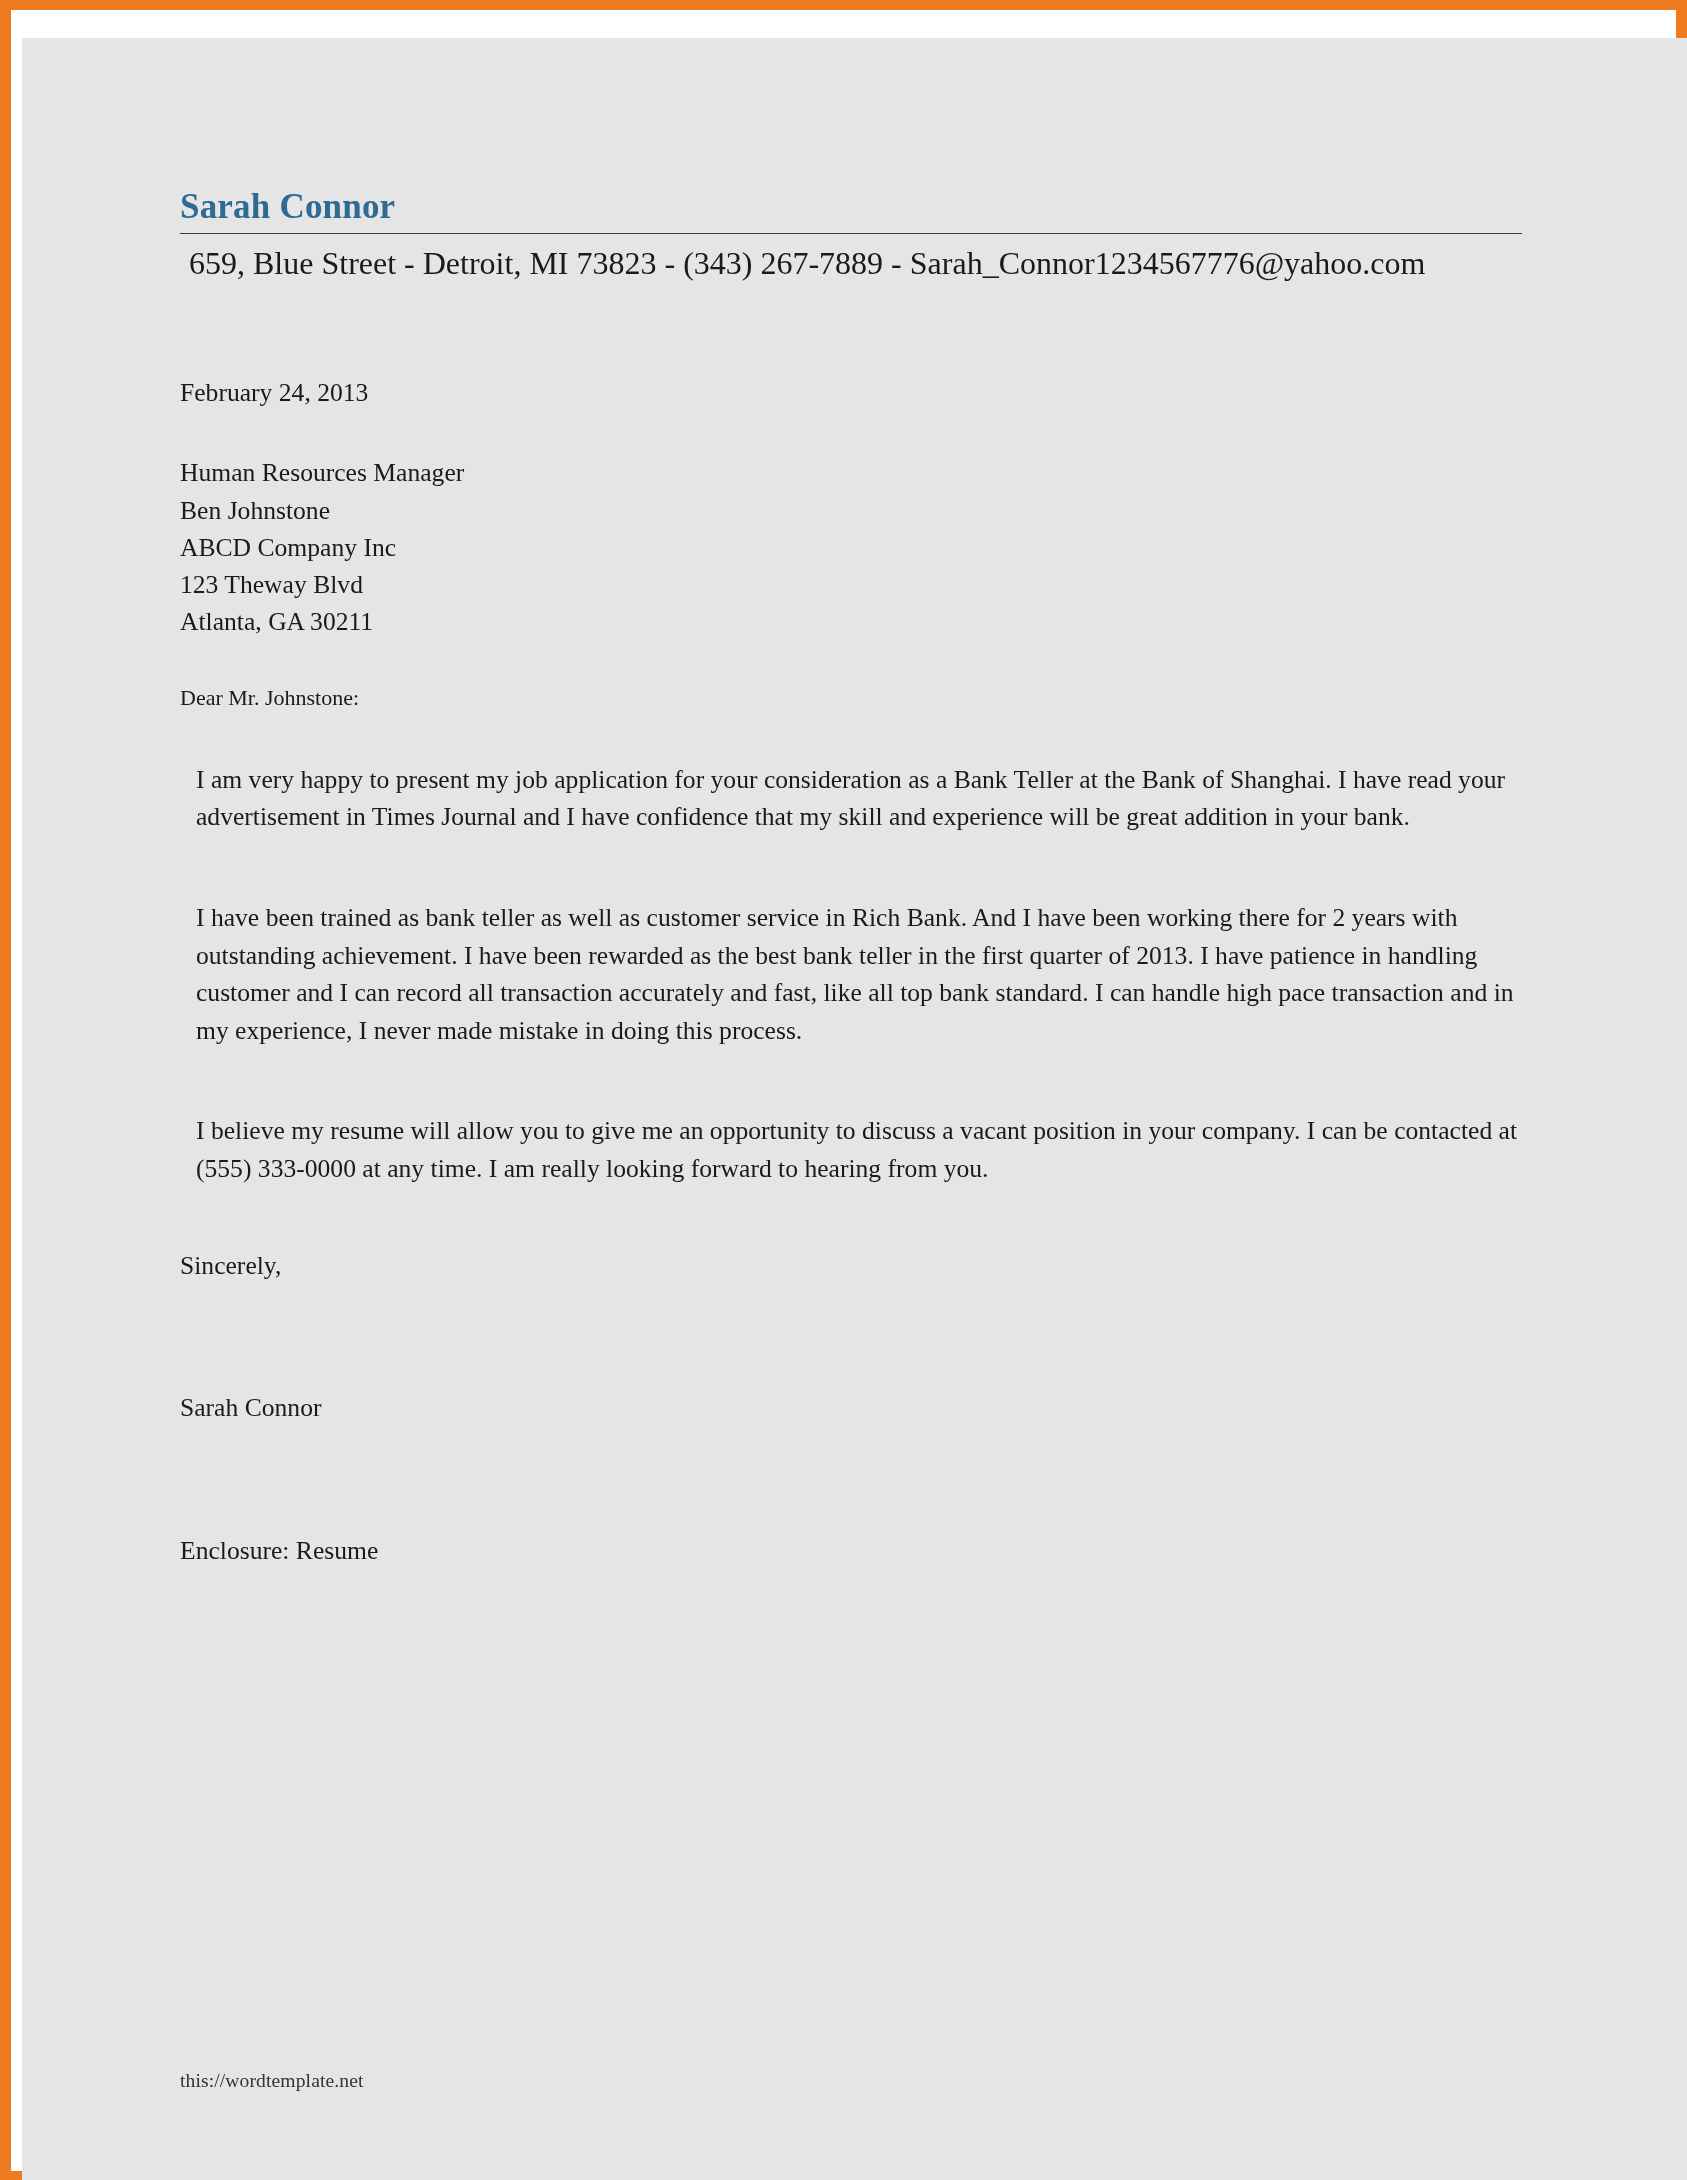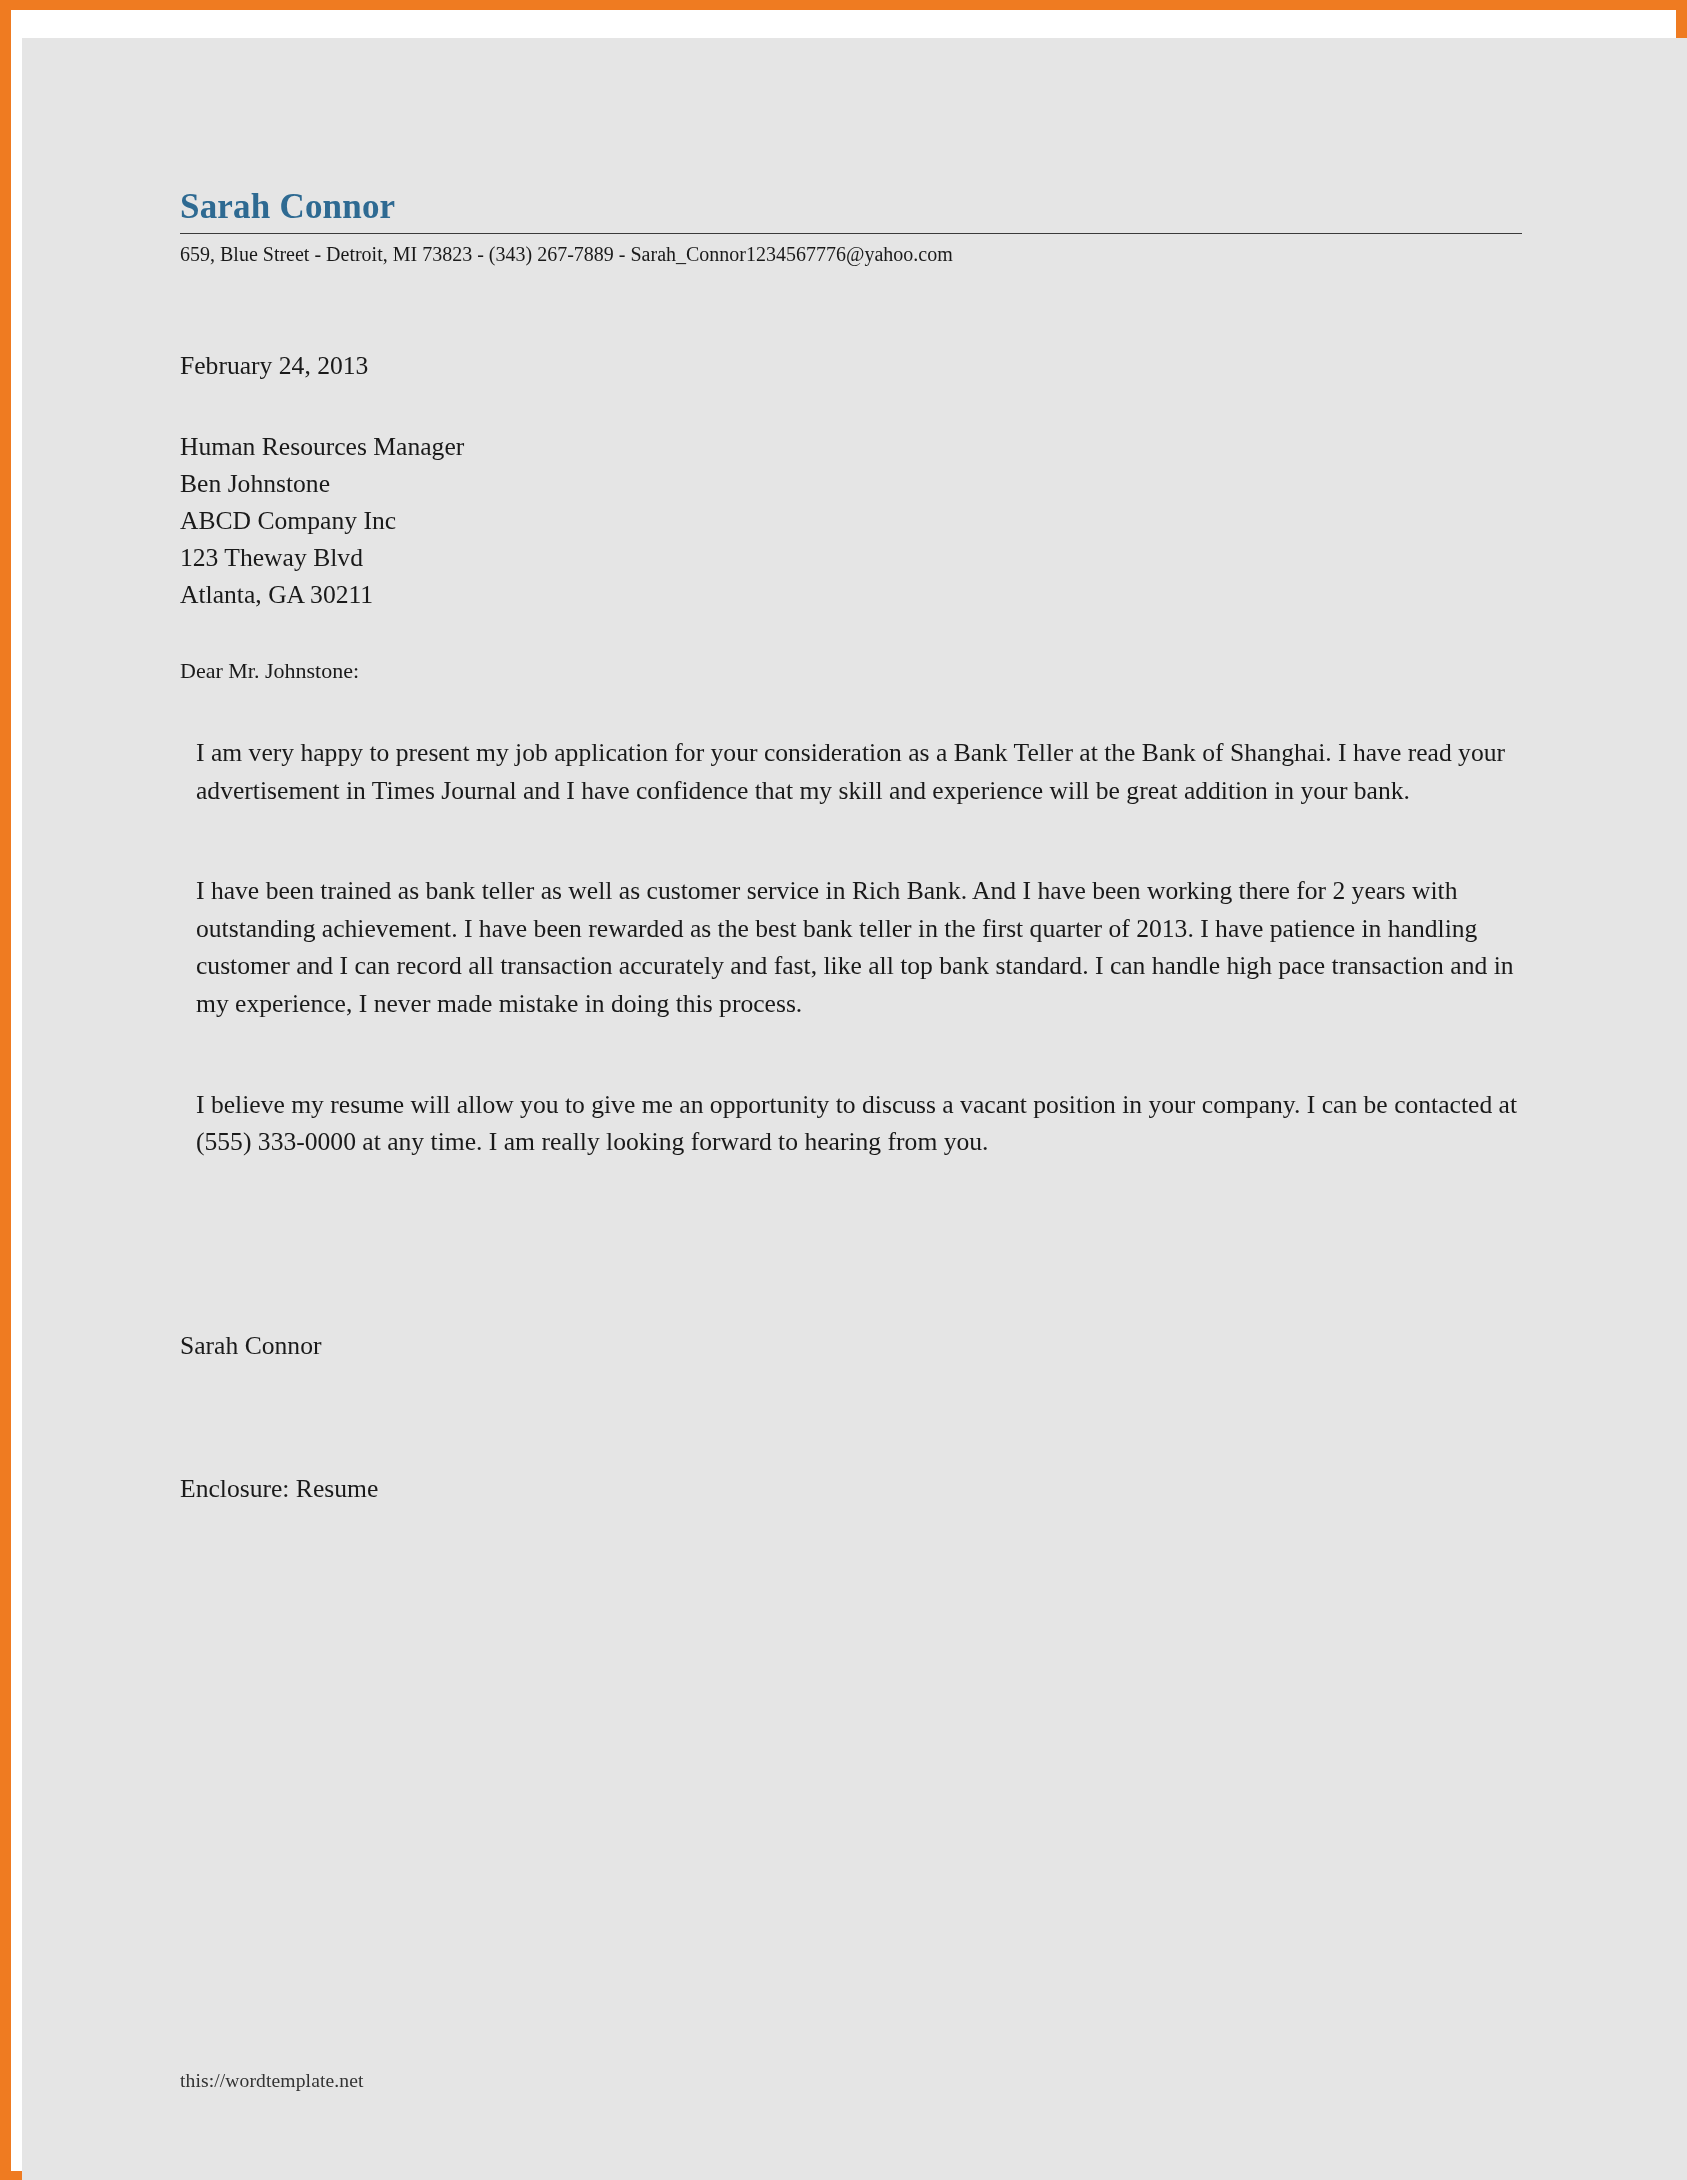--- a/index.html
+++ b/index.html
@@ -53,24 +53,24 @@
     margin: 0 0 6px 0;
     line-height: 1.15;
   }
   .header-rule {
     width: 1342px;
     height: 0;
     border-top: 1.7px solid #3a3a3a;
     margin: 0 0 6.8px 0;
   }
   .sender-contact {
-    font-size: 20px;
+    font-size: 32px;
     color: #1a1a1a;
     line-height: 1.3;
-    margin: 0;
+    margin: 9px;
     white-space: nowrap;
   }
 
   .spacer-lg { height: 82px; }
   .spacer-md { height: 44px; }
   .spacer-sm { height: 31px; }
 
   .date-line {
     font-size: 25.6px;
     color: #1a1a1a;
@@ -165,20 +165,21 @@
       <div class="spacer-sm"></div>
 
       <p class="body-para">I have been trained as bank teller as well as customer service in Rich Bank. And I have been working there for 2 years with outstanding achievement. I have been rewarded as the best bank teller in the first quarter of 2013. I have patience in handling customer and I can record all transaction accurately and fast, like all top bank standard. I can handle high pace transaction and in my experience, I never made mistake in doing this process.</p>
 
       <div class="spacer-sm"></div>
 
       <p class="body-para">I believe my resume will allow you to give me an opportunity to discuss a vacant position in your company. I can be contacted at (555) 333-0000 at any time. I am really looking forward to hearing from you.</p>
 
       <div class="spacer-md"></div>
 
+      <div class="closing">Sincerely,</div>
 
       <div style="height:107px"></div>
 
       <div class="signature-name">Sarah Connor</div>
 
       <div style="height:107px"></div>
 
       <div class="enclosure">Enclosure: Resume</div>
 
     </div>

